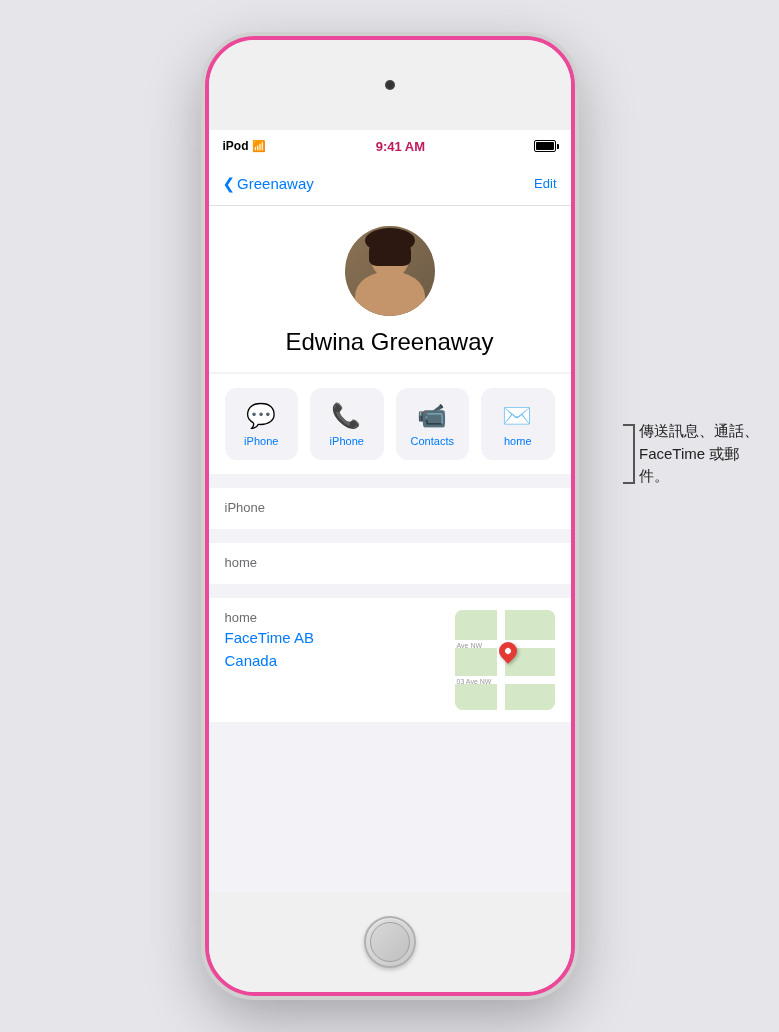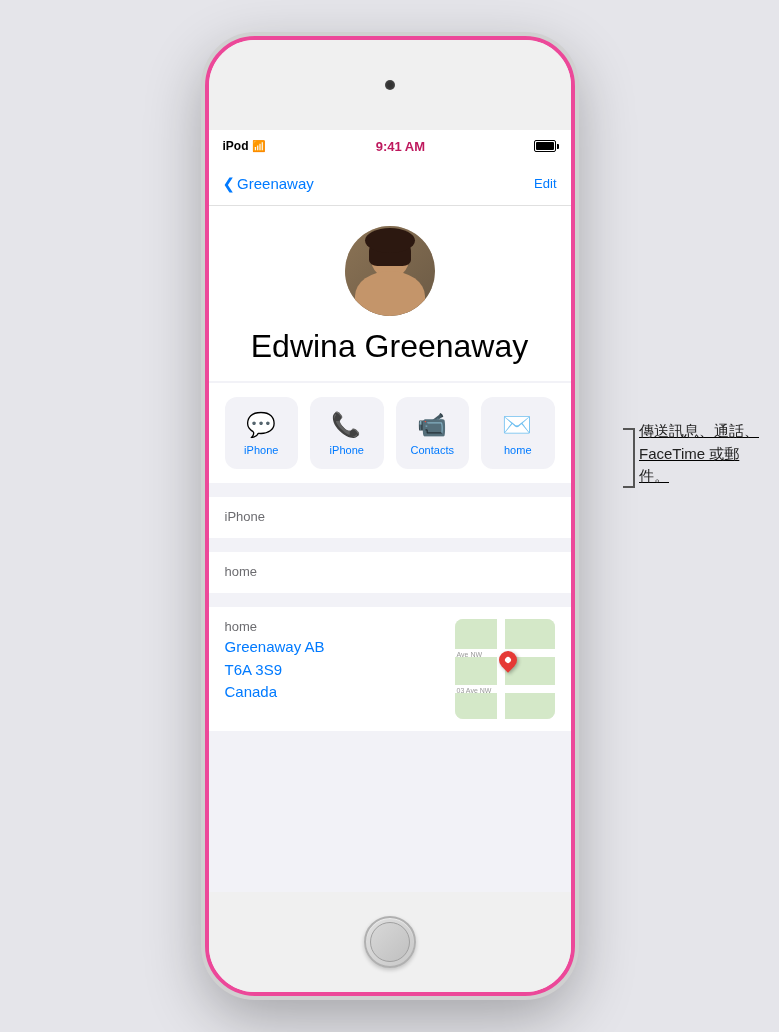--- a/index.html
+++ b/index.html
@@ -20,23 +20,22 @@
       justify-content: center;
       position: relative;
     }
 
     
     .annotation {
       position: absolute;
       right: 10px;
       top: 420px;
       display: flex;
-      align-items: flex-end;
+      align-items: flex-start;
       gap: 4px;
-      text-decoration: underline;
     }
     .annotation-bracket {
       width: 12px;
       height: 60px;
       border-top: 2px solid #555;
       border-right: 2px solid #555;
       border-bottom: 2px solid #555;
       margin-top: 4px;
     }
     .annotation-text {
@@ -246,21 +245,21 @@
       position: absolute;
       width: 50px;
       height: 25px;
       background: #2c1810;
       border-radius: 50%;
       top: -8px;
       left: 50%;
       transform: translateX(-50%);
     }
     .contact-name {
-      font-size: 32px;
+      font-size: 24px;
       font-weight: 400;
       color: #000;
       text-align: center;
     }
 
     
     .actions-row {
       display: flex;
       justify-content: center;
       gap: 12px;
@@ -493,22 +492,21 @@
           <div class="info-label">iPhone</div>
         </div>
 
         <div class="info-section">
           <div class="info-label">home</div>
         </div>
 
         <div class="address-section">
           <div class="address-text">
             <div class="address-label">home</div>
-            <div class="address-line">Greenaway AB</div>
-            <div class="address-line">T6A 3S9</div>
+            <div class="address-line">FaceTime AB</div>
             <div class="address-line">Canada</div>
           </div>
 
           <div class="map-thumb">
             <div class="map-grid">
 
               <div class="map-block" style="top:0;left:0;width:42px;height:30px;background:#d4e8c8;"></div>
               <div class="map-block" style="top:0;left:50px;width:50px;height:30px;background:#d4e8c8;"></div>
               <div class="map-block" style="top:38px;left:0;width:42px;height:28px;background:#d4e8c8;"></div>
               <div class="map-block" style="top:38px;left:50px;width:50px;height:28px;background:#d4e8c8;"></div>

